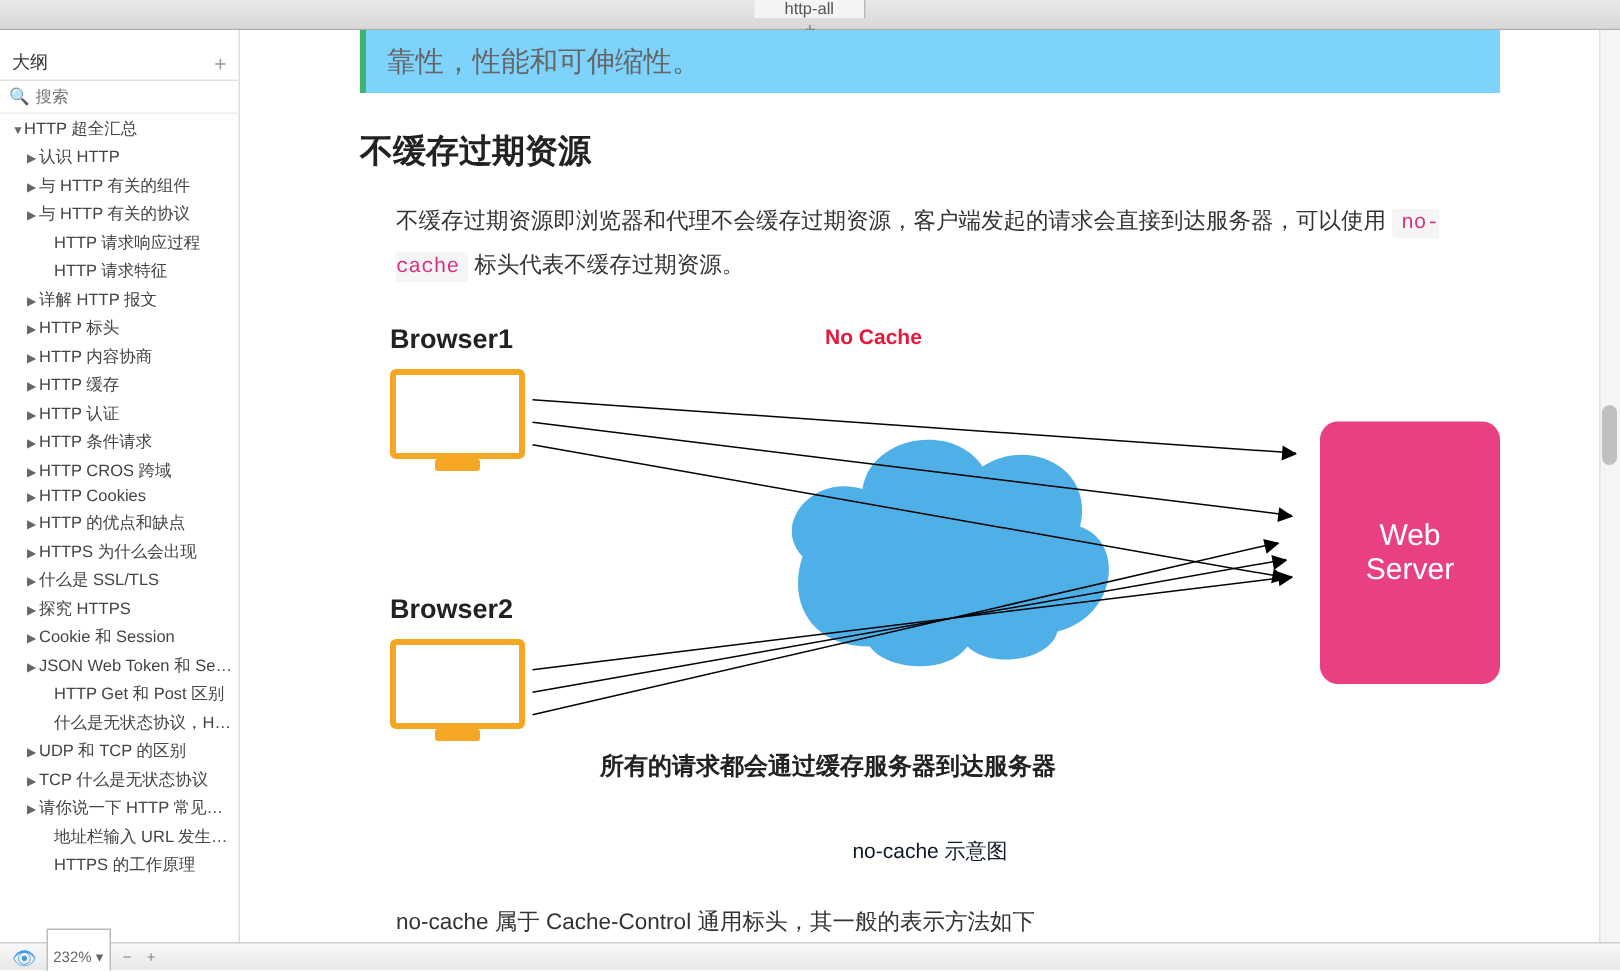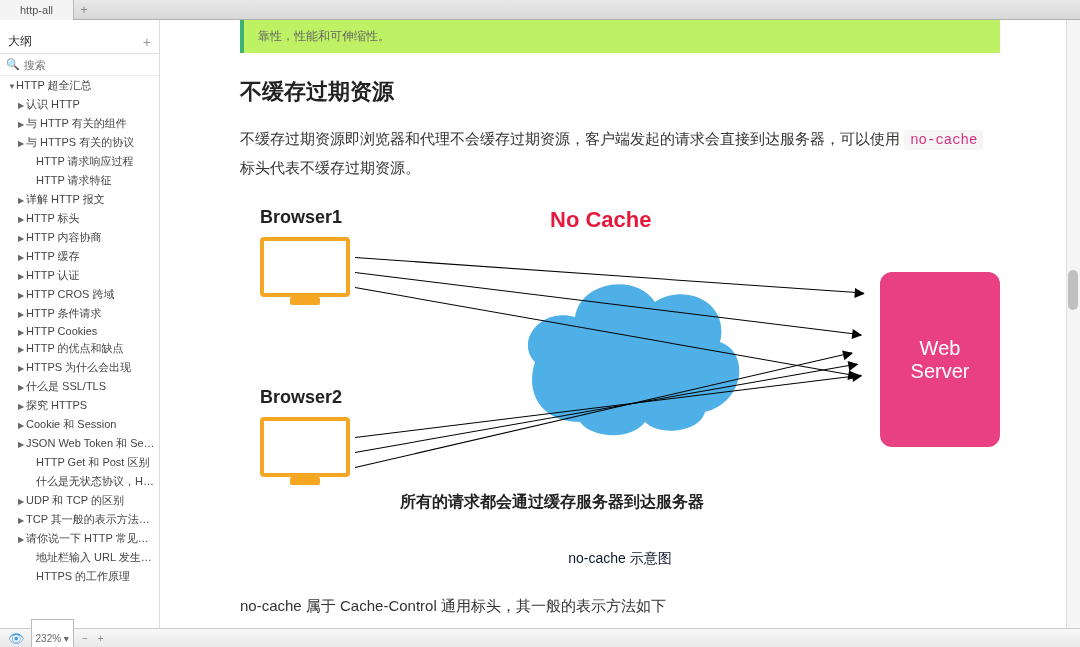--- a/index.html
+++ b/index.html
@@ -1,18 +1,18 @@
 <!DOCTYPE html>
 <html><head>
 <meta charset="utf-8">
 <style>
 * { margin: 0; padding: 0; box-sizing: border-box; }
 body { font-family: -apple-system, "Helvetica Neue", Arial, sans-serif; font-size: 12px; background: #fff; overflow: hidden; width: 1080px; height: 647px; }
 
-.tab-bar { height: 20px; background: linear-gradient(#e8e8e8, #d8d8d8); border-bottom: 1px solid #b0b0b0; display: flex; align-items: center; }
+.tab-bar { height: 20px; background: linear-gradient(#e8e8e8, #d8d8d8); border-bottom: 1px solid #b0b0b0; display: flex; align-items: center; flex-direction: column; }
 .tab { height: 20px; padding: 0 20px; background: #f4f4f4; border-right: 1px solid #b8b8b8; display: flex; align-items: center; font-size: 11px; color: #555; }
 .tab-add { width: 20px; height: 20px; display: flex; align-items: center; justify-content: center; font-size: 13px; color: #888; cursor: pointer; }
 
 .main-wrap { display: flex; height: 608px; }
 
 .sidebar { width: 160px; background: #fff; border-right: 1px solid #ddd; display: flex; flex-direction: column; }
 .sidebar-header { height: 24px; display: flex; align-items: center; justify-content: space-between; padding: 0 8px; border-bottom: 1px solid #e0e0e0; margin-top: 10px; }
 .sidebar-title { font-size: 12px; font-weight: 500; color: #333; }
 .sidebar-add { font-size: 14px; color: #999; cursor: pointer; }
 .search-box { height: 22px; display: flex; align-items: center; padding: 0 6px; border-bottom: 1px solid #eee; }
@@ -21,34 +21,34 @@
 
 .tree { flex: 1; overflow-y: auto; font-size: 11px; color: #444; }
 .tree-item { padding: 2px 0 2px 8px; white-space: nowrap; overflow: hidden; text-overflow: ellipsis; cursor: pointer; }
 .tree-item.lvl1 { padding-left: 8px; }
 .tree-item.lvl2 { padding-left: 18px; }
 .tree-item.lvl3 { padding-left: 28px; }
 .arrow { display: inline-block; width: 8px; font-size: 8px; color: #666; }
 
 .content { flex: 1; background: #fff; overflow-y: auto; padding: 0 40px; position: relative; }
 .content-inner { max-width: 760px; margin: 0 auto; }
-.callout { border-left: 4px solid #3cb371; background: #bef264; padding: 8px 14px; font-size: 12px; color: #666; margin-bottom: 24px; }
+.callout { border-left: 4px solid #3cb371; background: #7dd3fc; padding: 8px 14px; font-size: 19px; color: #666; margin-bottom: 24px; }
 .h2 { font-size: 22px; font-weight: 700; color: #222; margin: 20px 0 18px; }
-.para { font-size: 15px; line-height: 1.9; color: #333; margin-bottom: 20px; }
+.para { font-size: 15px; line-height: 1.9; color: #333; margin-bottom: 20px; margin-left: 24px; }
 .code-inline { font-family: "Courier New", monospace; background: #f5f5f5; color: #d63384; padding: 2px 6px; border-radius: 3px; font-size: 14px; }
 
 .diagram { margin: 18px 0; position: relative; height: 330px; }
 .browser-box { position: absolute; width: 90px; height: 60px; border: 4px solid #f5a623; border-radius: 4px; background: #fff; }
 .browser-box::after { content: ""; position: absolute; bottom: -12px; left: 50%; transform: translateX(-50%); width: 30px; height: 8px; background: #f5a623; border-radius: 2px; }
 .browser1 { top: 35px; left: 20px; }
 .browser2 { top: 215px; left: 20px; }
 .browser-label { position: absolute; font-size: 18px; font-weight: 700; color: #222; }
 .label1 { top: 5px; left: 20px; }
 .label2 { top: 185px; left: 20px; }
-.nocache-title { position: absolute; top: 5px; left: 310px; font-size: 22px; font-weight: 700; color: #e6193c; }
+.nocache-title { position: absolute; top: 5px; left: 310px; font-size: 14px; font-weight: 700; color: #e6193c; }
 .cloud { position: absolute; top: 60px; left: 280px; width: 230px; height: 180px; }
 .cloud-shape { width: 100%; height: 100%; fill: #4fb0e8; }
 .server { position: absolute; top: 70px; right: 0; width: 120px; height: 175px; background: #e94084; border-radius: 12px; display: flex; flex-direction: column; align-items: center; justify-content: center; color: #fff; font-size: 20px; font-weight: 500; }
 .arrow-line { position: absolute; height: 0; border-top: 1.5px solid #000; }
 .arrow-line::after { content: ""; position: absolute; right: -1px; top: -5px; border-left: 10px solid #000; border-top: 5px solid transparent; border-bottom: 5px solid transparent; }
 .caption-text { position: absolute; top: 290px; left: 160px; font-size: 16px; font-weight: 700; color: #222; }
 
 .fig-caption { text-align: center; font-size: 14px; color: #0f172a; margin: 10px 0 24px; }
 
 .status-bar { height: 19px; background: linear-gradient(#f8f8f8, #e8e8e8); border-top: 1px solid #ccc; display: flex; align-items: center; padding: 0 8px; font-size: 10px; color: #666; }
@@ -80,41 +80,41 @@
       <span class="sidebar-add">+</span>
     </div>
     <div class="search-box">
       <span class="search-icon">🔍</span>
       <input class="search-input" placeholder="搜索" style="">
     </div>
     <div class="tree" id="tree">
         <div class="tree-item lvl1"><span class="arrow">▼</span><span>HTTP 超全汇总</span></div>
         <div class="tree-item lvl2"><span class="arrow">▶</span><span>认识 HTTP</span></div>
         <div class="tree-item lvl2"><span class="arrow">▶</span><span>与 HTTP 有关的组件</span></div>
-        <div class="tree-item lvl2"><span class="arrow">▶</span><span>与 HTTPS 有关的协议</span></div>
+        <div class="tree-item lvl2"><span class="arrow">▶</span><span>与 HTTP 有关的协议</span></div>
         <div class="tree-item lvl3"><span class="arrow"></span><span>HTTP 请求响应过程</span></div>
         <div class="tree-item lvl3"><span class="arrow"></span><span>HTTP 请求特征</span></div>
         <div class="tree-item lvl2"><span class="arrow">▶</span><span>详解 HTTP 报文</span></div>
         <div class="tree-item lvl2"><span class="arrow">▶</span><span>HTTP 标头</span></div>
         <div class="tree-item lvl2"><span class="arrow">▶</span><span>HTTP 内容协商</span></div>
         <div class="tree-item lvl2"><span class="arrow">▶</span><span>HTTP 缓存</span></div>
         <div class="tree-item lvl2"><span class="arrow">▶</span><span>HTTP 认证</span></div>
+        <div class="tree-item lvl2"><span class="arrow">▶</span><span>HTTP 条件请求</span></div>
         <div class="tree-item lvl2"><span class="arrow">▶</span><span>HTTP CROS 跨域</span></div>
-        <div class="tree-item lvl2"><span class="arrow">▶</span><span>HTTP 条件请求</span></div>
         <div class="tree-item lvl2"><span class="arrow">▶</span><span>HTTP Cookies</span></div>
         <div class="tree-item lvl2"><span class="arrow">▶</span><span>HTTP 的优点和缺点</span></div>
         <div class="tree-item lvl2"><span class="arrow">▶</span><span>HTTPS 为什么会出现</span></div>
         <div class="tree-item lvl2"><span class="arrow">▶</span><span>什么是 SSL/TLS</span></div>
         <div class="tree-item lvl2"><span class="arrow">▶</span><span>探究 HTTPS</span></div>
         <div class="tree-item lvl2"><span class="arrow">▶</span><span>Cookie 和 Session</span></div>
         <div class="tree-item lvl2"><span class="arrow">▶</span><span>JSON Web Token 和 Sessio..</span></div>
         <div class="tree-item lvl3"><span class="arrow"></span><span>HTTP Get 和 Post 区别</span></div>
         <div class="tree-item lvl3"><span class="arrow"></span><span>什么是无状态协议，HTTP...</span></div>
         <div class="tree-item lvl2"><span class="arrow">▶</span><span>UDP 和 TCP 的区别</span></div>
-        <div class="tree-item lvl2"><span class="arrow">▶</span><span>TCP 其一般的表示方法如下</span></div>
+        <div class="tree-item lvl2"><span class="arrow">▶</span><span>TCP 什么是无状态协议</span></div>
         <div class="tree-item lvl2"><span class="arrow">▶</span><span>请你说一下 HTTP 常见的请...</span></div>
         <div class="tree-item lvl3"><span class="arrow"></span><span>地址栏输入 URL 发生了什么</span></div>
         <div class="tree-item lvl3"><span class="arrow"></span><span>HTTPS 的工作原理</span></div>
       </div>
   </div>
 
   <div class="content">
     <div class="content-inner">
       <div class="callout"><span>靠性，性能和可伸缩性。</span></div>
       <h2 class="h2">不缓存过期资源</h2>

